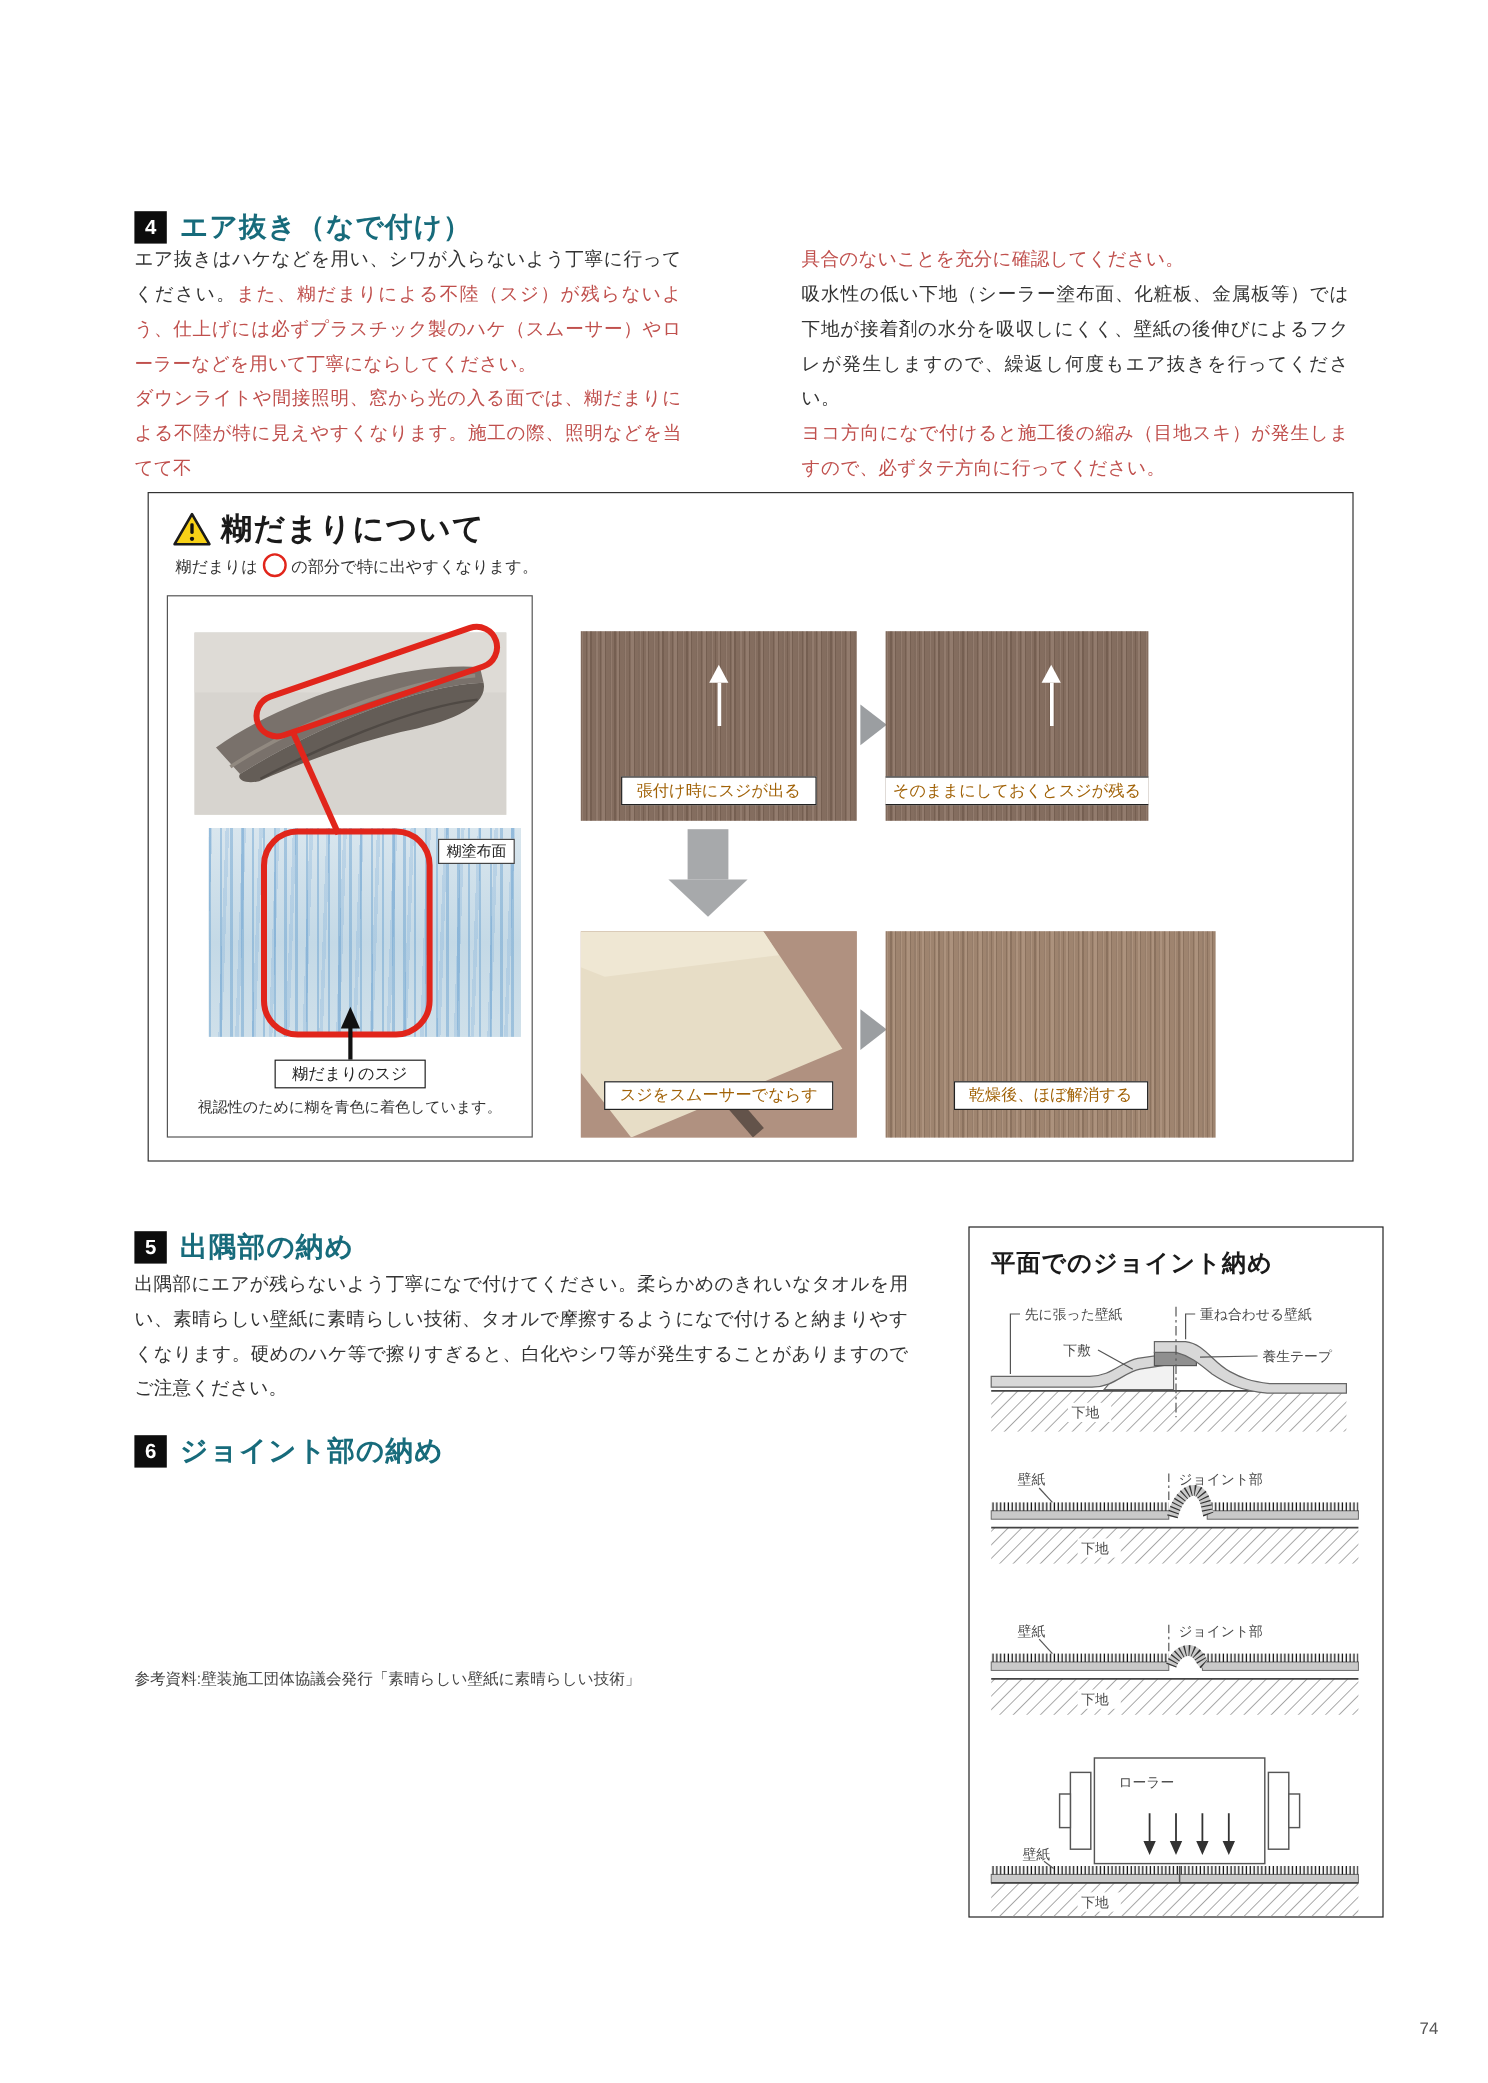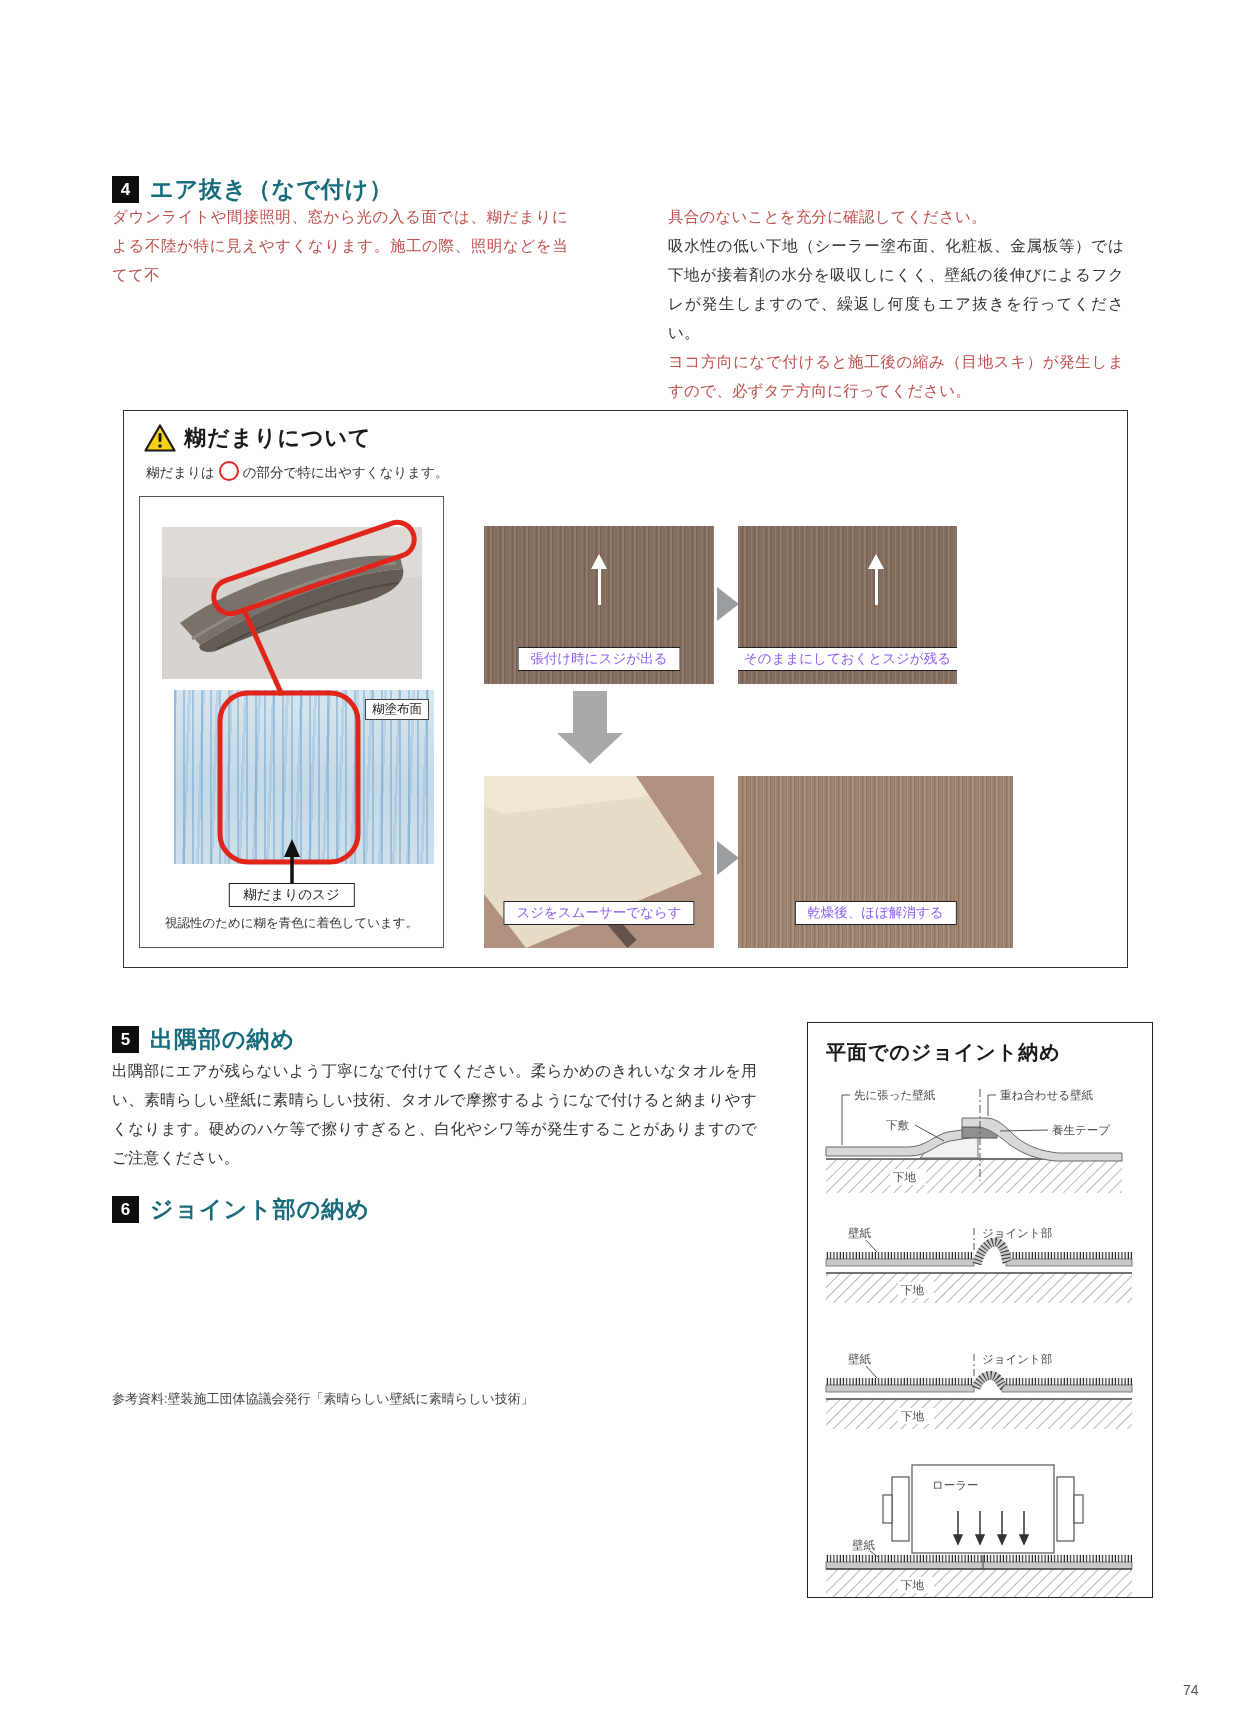--- a/index.html
+++ b/index.html
@@ -15,21 +15,21 @@
   .sec-title{color:#176b7b;font-weight:bold;font-size:23px;letter-spacing:1px;}
   
   .body-text{position:absolute;font-size:15.5px;line-height:29px;letter-spacing:0.2px;
     color:#333;text-align:justify;}
   .red{color:#c0504d;}
   .body-text p{margin:0;}
   
   .warn-box{position:absolute;left:123px;top:410px;width:1005px;height:558px;
     border:1.5px solid #333;box-sizing:border-box;background:#fff;}
   .warn-head{position:absolute;left:20px;top:12px;display:flex;align-items:center;gap:8px;}
-  .warn-title{font-size:22px;font-weight:bold;color:#1a1a1a;letter-spacing:1px;}
+  .warn-title{font-size:26px;font-weight:bold;color:#1a1a1a;letter-spacing:1px;}
   .warn-note{position:absolute;left:22px;top:50px;font-size:13.5px;color:#333;}
   .circle-glyph{display:inline-block;width:16px;height:16px;border:2.5px solid #e1251b;
     border-radius:50%;vertical-align:-4px;margin:0 4px;}
   
   .sub-box{position:absolute;left:15px;top:85px;width:305px;height:452px;
     border:1px solid #555;box-sizing:border-box;background:#fff;}
   .photo{position:absolute;overflow:hidden;}
   .photo-roll{left:22px;top:30px;width:260px;height:152px;background:#d7d4cf;}
   .photo-glue{left:22px;top:193px;width:260px;height:174px;
     background-color:#cfe0ea;
@@ -45,21 +45,21 @@
   .sub-caption{position:absolute;left:0;top:418px;width:100%;text-align:center;
     font-size:12.5px;color:#333;}
   .annot-overlay{position:absolute;left:0;top:0;pointer-events:none;}
   
   .wood{background-color:#8b7364;
     background-image:
       repeating-linear-gradient(90deg, rgba(50,32,20,0.18) 0 1px, rgba(0,0,0,0) 1px 4px),
       repeating-linear-gradient(90deg, rgba(255,255,255,0.06) 0 2px, rgba(0,0,0,0.05) 2px 6px);}
   .wood-light{background-color:#a78b75;}
   .photo-label{position:absolute;left:50%;transform:translateX(-50%);background:#fff;
-    border:1px solid #222;font-size:13.5px;padding:2px 12px;white-space:nowrap;color:#8b5cf6;}
+    border:1px solid #222;font-size:13.5px;padding:2px 12px;white-space:nowrap;color:#a16207;}
   .arrow-up-white{position:absolute;width:16px;}
   .arrow-up-white .head{width:0;height:0;border-left:8px solid transparent;
     border-right:8px solid transparent;border-bottom:15px solid #fff;}
   .arrow-up-white .shaft{width:3px;height:36px;background:#fff;margin:0 auto;}
   .tri-right{position:absolute;width:0;height:0;border-top:17px solid transparent;
     border-bottom:17px solid transparent;border-left:22px solid #9b9ea1;}
   .big-down{position:absolute;}
   .big-down .shaft{width:34px;height:42px;background:#a7a9ab;margin:0 auto;}
   .big-down .head{width:0;height:0;border-left:33px solid transparent;
     border-right:33px solid transparent;border-top:31px solid #a7a9ab;}
@@ -79,20 +79,21 @@
 <body>
 
 <div class="page">
 
   <div class="sec-head" style="left:112px;top:174px;">
     <div class="num-badge">4</div>
     <div class="sec-title">エア抜き（なで付け）</div>
   </div>
 
   <div class="body-text" style="left:112px;top:202px;width:456px;">
+    <p><span>エア抜きはハケなどを用い、シワが入らないよう丁寧に行ってください。</span><span class="red">また、糊だまりによる不陸（スジ）が残らないよう、仕上げには必ずプラスチック製のハケ（スムーサー）やローラーなどを用いて丁寧にならしてください。</span></p>
     <p class="red">ダウンライトや間接照明、窓から光の入る面では、糊だまりによる不陸が特に見えやすくなります。施工の際、照明などを当てて不</p>
   </div>
 
   <div class="body-text" style="left:668px;top:202px;width:456px;">
     <p class="red">具合のないことを充分に確認してください。</p>
     <p>吸水性の低い下地（シーラー塗布面、化粧板、金属板等）では下地が接着剤の水分を吸収しにくく、壁紙の後伸びによるフクレが発生しますので、繰返し何度もエア抜きを行ってください。</p>
     <p class="red">ヨコ方向になで付けると施工後の縮み（目地スキ）が発生しますので、必ずタテ方向に行ってください。</p>
   </div>
 
   <div class="warn-box">

